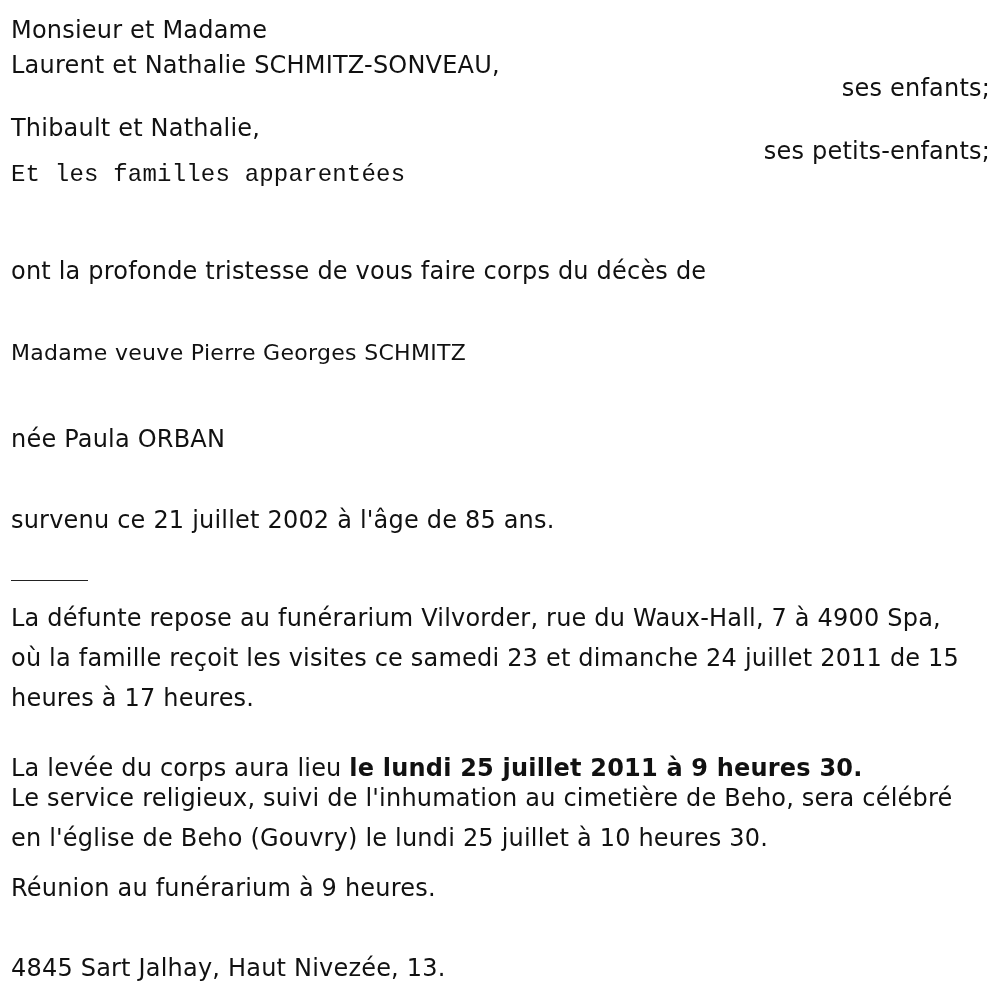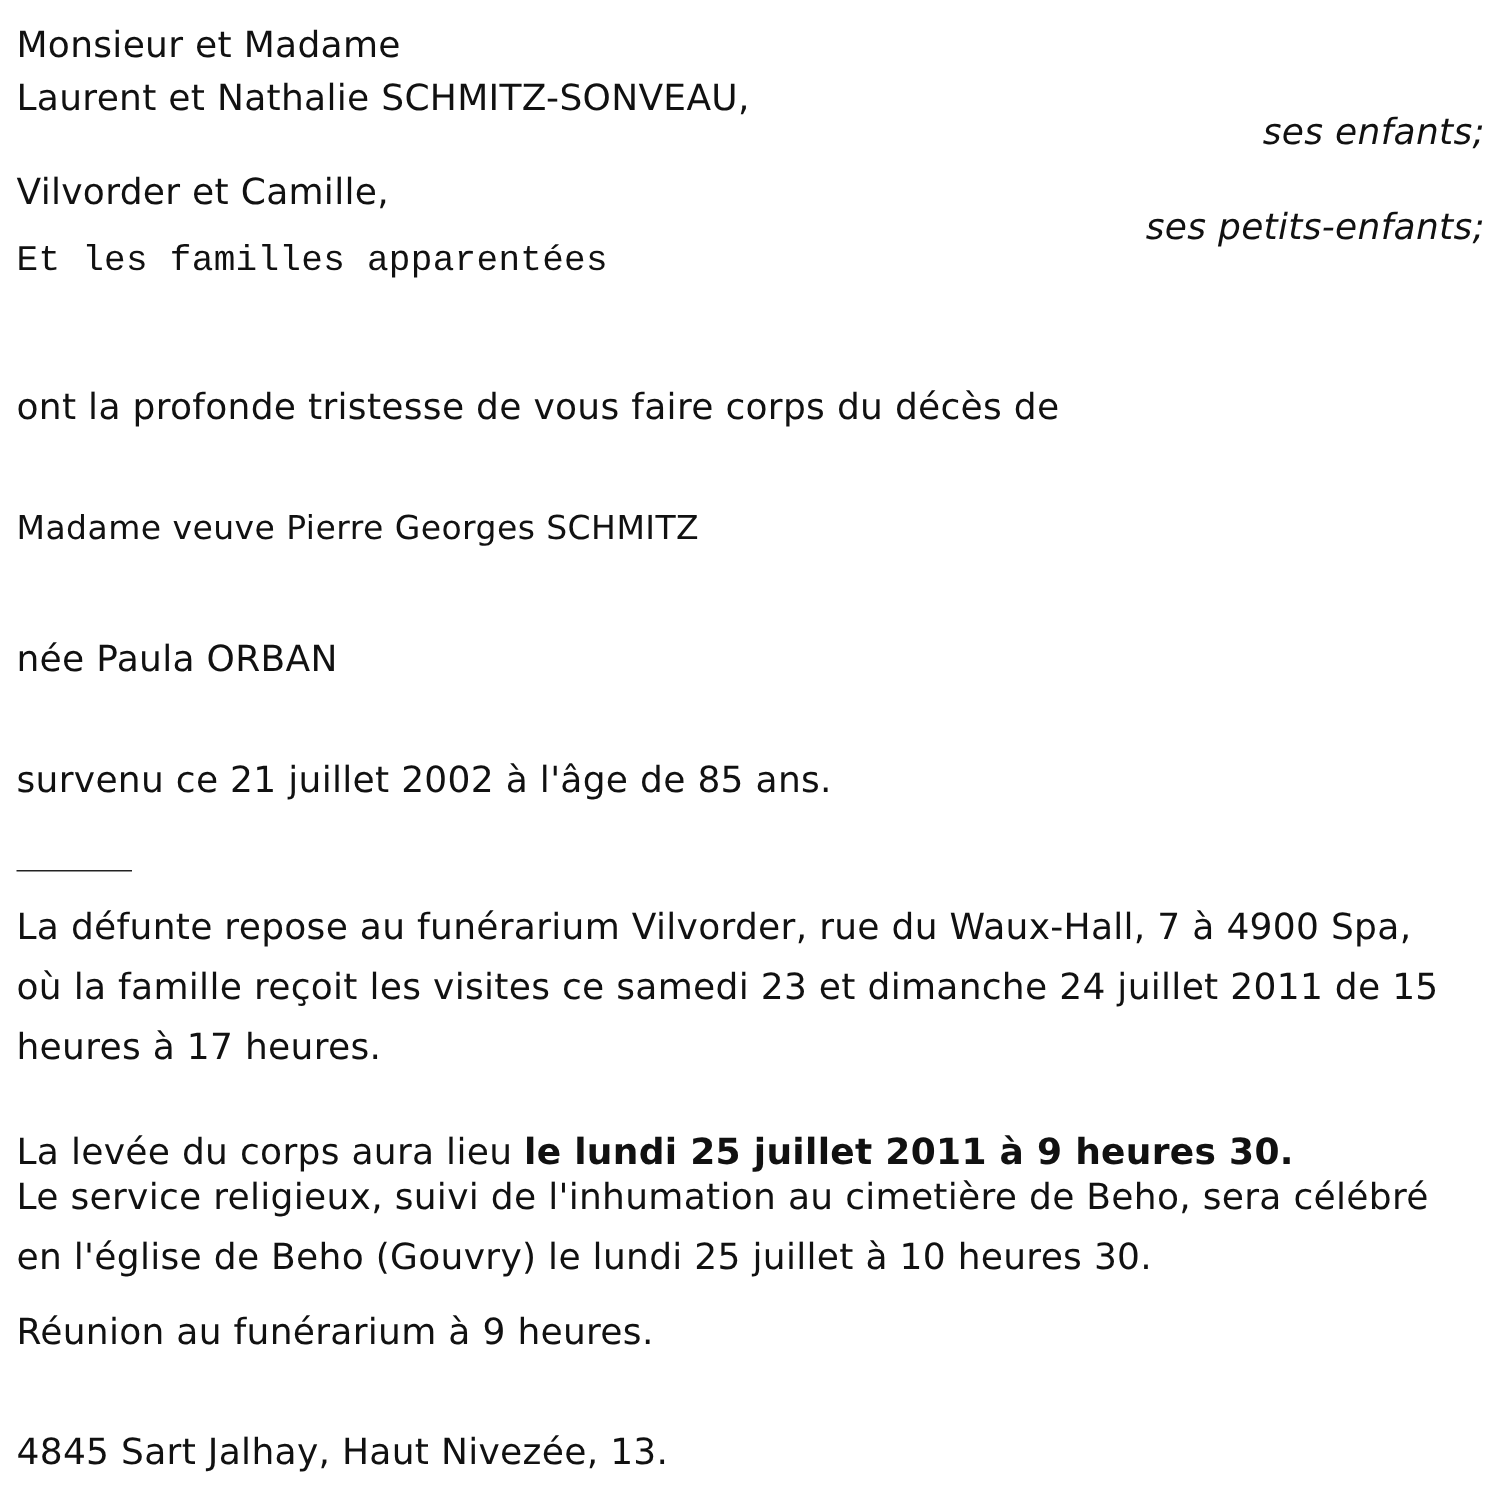--- a/index.html
+++ b/index.html
@@ -25,21 +25,20 @@
     }
     .line {
       position: absolute;
       left: 0;
       white-space: nowrap;
       line-height: 30px;
     }
     .right-note {
       position: absolute;
       right: 0;
-      font-style: italic;
       white-space: nowrap;
       line-height: 30px;
     }
     .deceased {
       font-weight: normal;
       font-size: 22px;
       letter-spacing: 0.3px;
     }
     .para {
       position: absolute;
@@ -60,21 +59,21 @@
   </style>
 </head>
 <body>
 
 <div class="doc">
 
   <div class="line" style="top:4px;margin-top:11px;">Monsieur et Madame</div>
   <div class="line" style="top:50px;">Laurent et Nathalie SCHMITZ-SONVEAU,</div>
   <div class="right-note" style="top:73px;">ses enfants;</div>
 
-  <div class="line" style="top:113px;">Vilvorder et Camille,</div>
+  <div class="line" style="top:113px;">Thibault et Nathalie,</div>
   <div class="right-note" style="top:136px;">ses petits-enfants;</div>
 
   <div class="line" style="top:160px;font-family:Liberation Mono, monospace;">Et les familles apparentées</div>
 
   <div class="line" style="top:256px;">ont la profonde tristesse de vous faire corps du décès de</div>
 
   <div class="line deceased" style="top:333px; line-height:40px;">Madame veuve Pierre Georges SCHMITZ</div>
 
   <div class="line" style="top:424px;">née Paula ORBAN</div>
 

